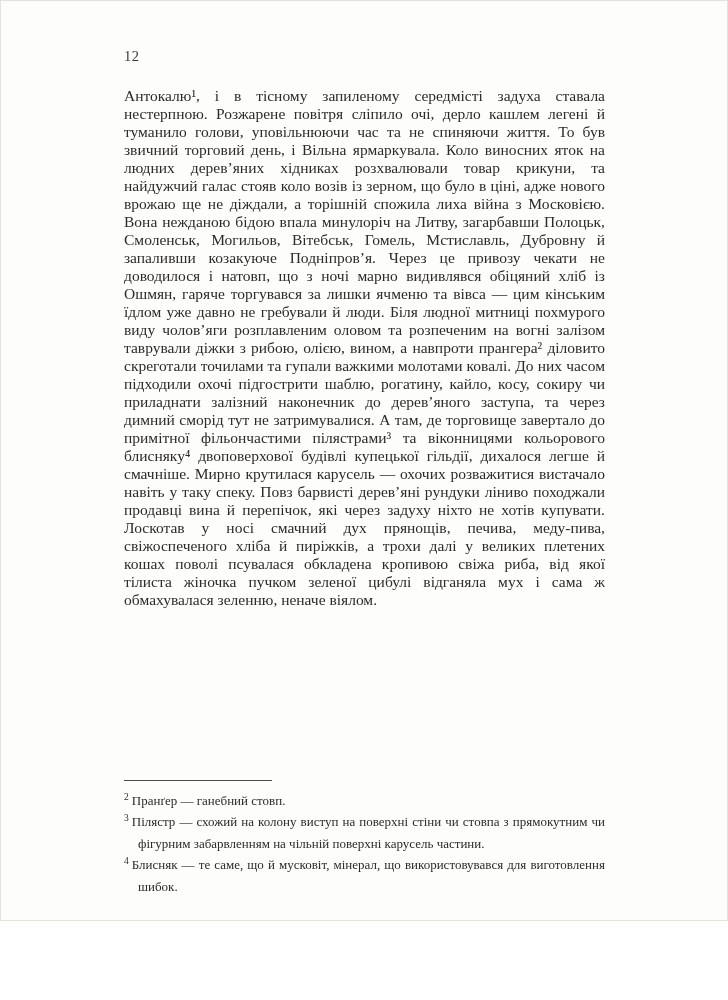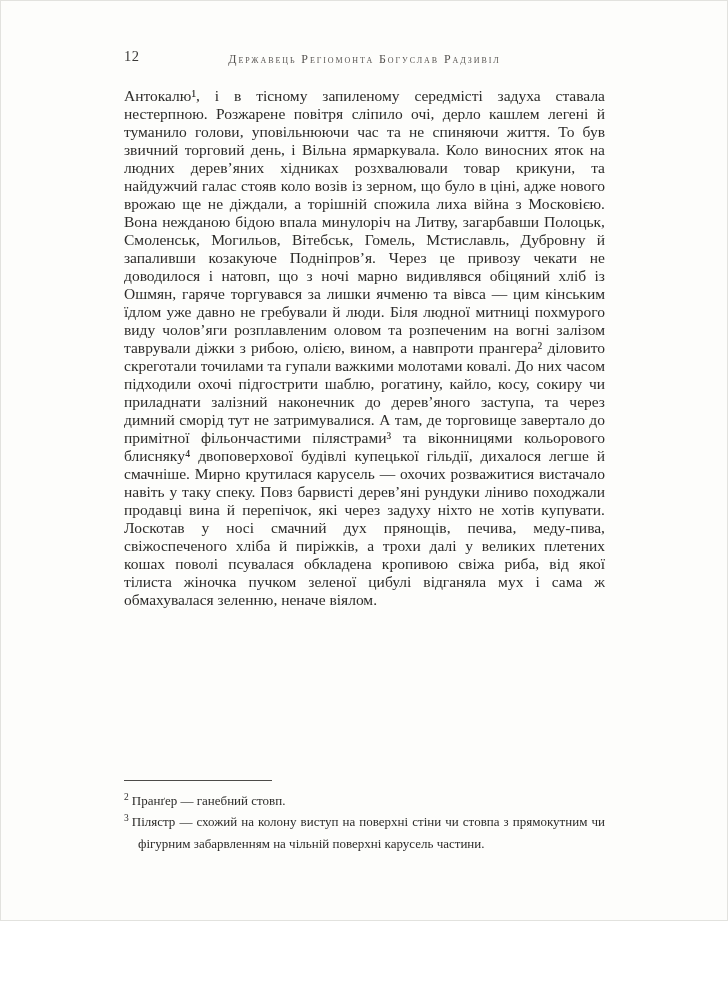--- a/index.html
+++ b/index.html
@@ -77,34 +77,36 @@
     line-height: 0;
   }
 </style>
 </head>
 <body>
 
 <div class="page">
 
   <header class="running-head">
     <span class="page-number">12</span>
-    <span class="header-title">Державець Регіомонта Богуслав Радзивіл</span>
   </header>
 
   <main class="body-text">
     <p class="paragraph">Антокалю¹, і в тісному запиленому середмісті задуха ставала нестерпною. Розжарене повітря сліпило очі, дерло кашлем легені й туманило голови, уповільнюючи час та не спиняючи життя. То був звичний торговий день, і Вільна ярмаркувала. Коло виносних яток на людних дерев’яних хідниках розхвалювали товар крикуни, та найдужчий галас стояв коло возів із зерном, що було в ціні, адже нового врожаю ще не діждали, а торішній спожила лиха війна з Московією. Вона нежданою бідою впала минулоріч на Литву, загарбавши Полоцьк, Смоленськ, Могильов, Вітебськ, Гомель, Мстиславль, Дубровну й запаливши козакуюче Подніпров’я. Через це привозу чекати не доводилося і натовп, що з ночі марно видивлявся обіцяний хліб із Ошмян, гаряче торгувався за лишки ячменю та вівса — цим кінським їдлом уже давно не гребували й люди. Біля людної митниці похмурого виду чолов’яги розплавленим оловом та розпеченим на вогні залізом таврували діжки з рибою, олією, вином, а навпроти прангера² діловито скреготали точилами та гупали важкими молотами ковалі. До них часом підходили охочі підгострити шаблю, рогатину, кайло, косу, сокиру чи приладнати залізний наконечник до дерев’яного заступа, та через димний сморід тут не затримувалися. А там, де торговище завертало до примітної фільончастими пілястрами³ та віконницями кольорового блисняку⁴ двоповерхової будівлі купецької гільдії, дихалося легше й смачніше. Мирно крутилася карусель — охочих розважитися вистачало навіть у таку спеку. Повз барвисті дерев’яні рундуки ліниво походжали продавці вина й перепічок, які через задуху ніхто не хотів купувати. Лоскотав у носі смачний дух прянощів, печива, меду-пива, свіжоспеченого хліба й пиріжків, а трохи далі у великих плетених кошах поволі псувалася обкладена кропивою свіжа риба, від якої тілиста жіночка пучком зеленої цибулі відганяла мух і сама ж обмахувалася зеленню, неначе віялом.</p>
   </main>
 
   <footer class="footnotes">
     <div class="footnote-rule"></div>
 
 
     <div class="footnote">
       <sup class="fn-marker">2</sup><span class="fn-text">Пранґер — ганебний стовп.</span>
     </div>
 
     <div class="footnote">
       <sup class="fn-marker">3</sup><span class="fn-text">Пілястр — схожий на колону виступ на поверхні стіни чи стовпа з прямокутним чи фігурним забарвленням на чільній поверхні карусель частини.</span>
     </div>
 
+    <div class="footnote">
+      <sup class="fn-marker">4</sup><span class="fn-text">Блисняк — те саме, що й мусковіт, мінерал, що використовувався для виготовлення шибок.</span>
+    </div>
   </footer>
 
 </div>
 
 </body></html>

